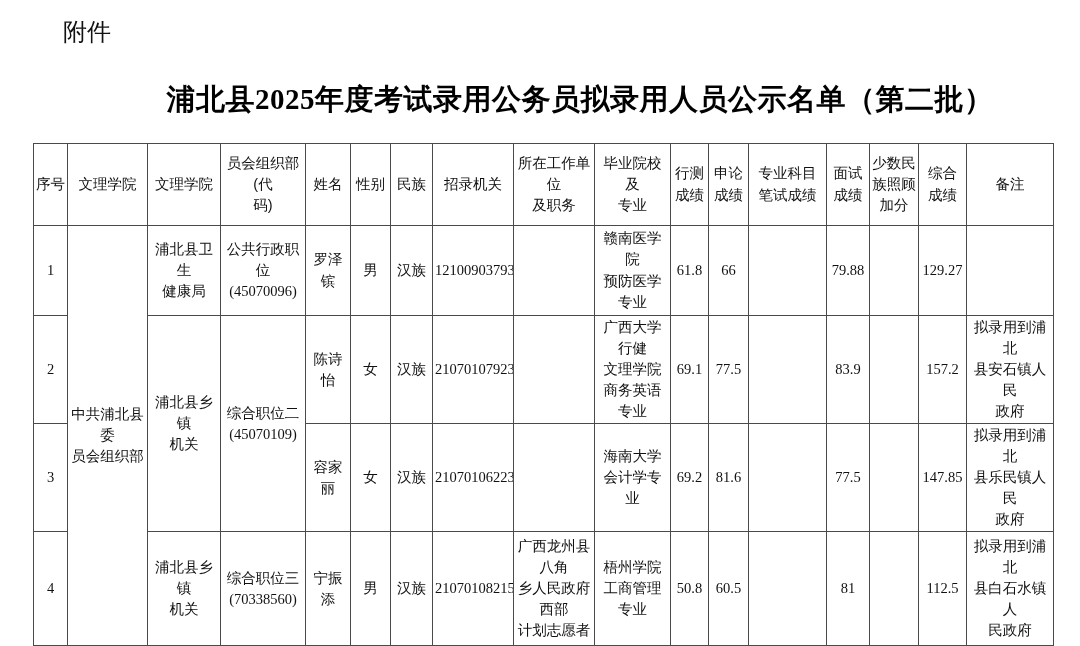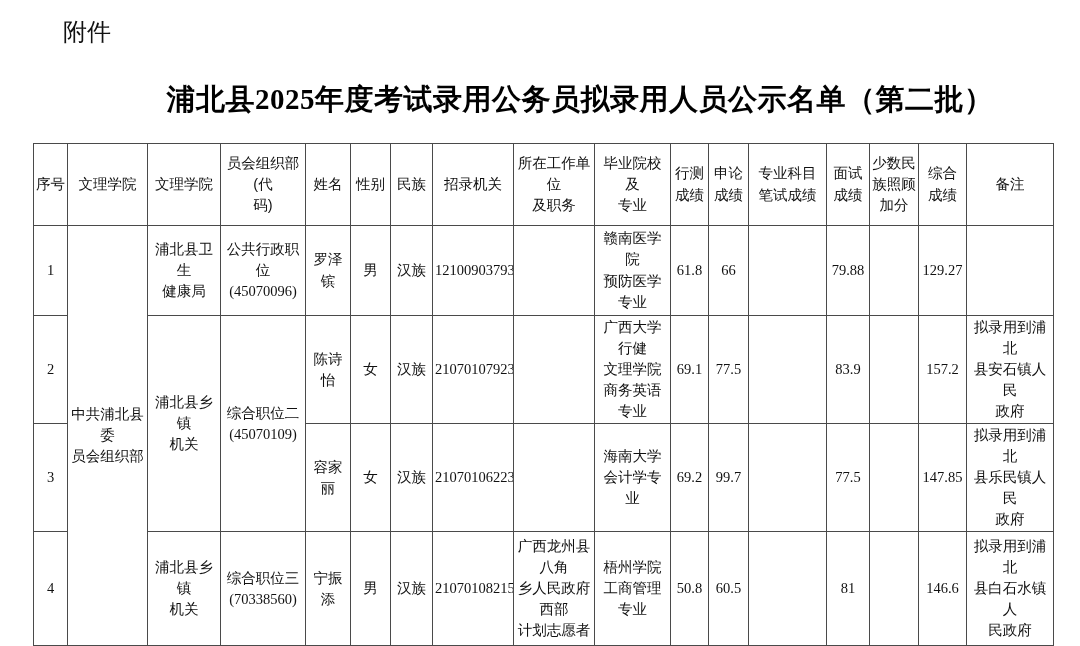--- a/index.html
+++ b/index.html
@@ -180,21 +180,21 @@
     <tr class="r3">
       <td>3</td>
       <td>容家丽</td>
       <td>女</td>
       <td>汉族</td>
       <td>21070106223</td>
       <td></td>
       <td>海南大学
 会计学专业</td>
       <td>69.2</td>
-      <td>99.7</td>
+      <td>81.6</td>
       <td></td>
       <td>77.5</td>
       <td></td>
       <td>147.85</td>
       <td>拟录用到浦北
 县乐民镇人民
 政府</td>
     </tr>
 
     <tr class="r4">
@@ -210,19 +210,19 @@
       <td>广西龙州县八角
 乡人民政府西部
 计划志愿者</td>
       <td>梧州学院
 工商管理专业</td>
       <td>50.8</td>
       <td>60.5</td>
       <td></td>
       <td>81</td>
       <td></td>
-      <td>146.6</td>
+      <td>112.5</td>
       <td>拟录用到浦北
 县白石水镇人
 民政府</td>
     </tr>
   </tbody>
 </table>
 
 </body></html>

